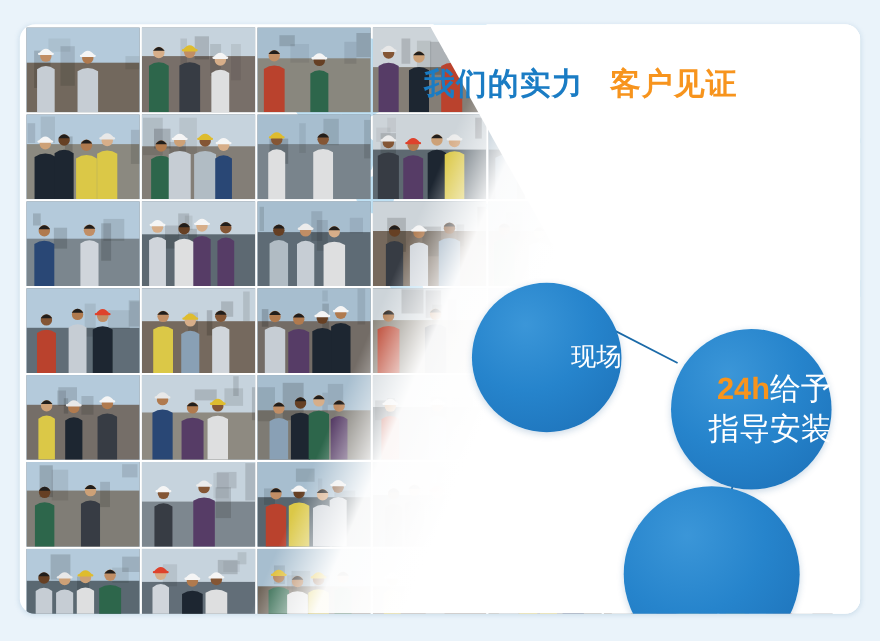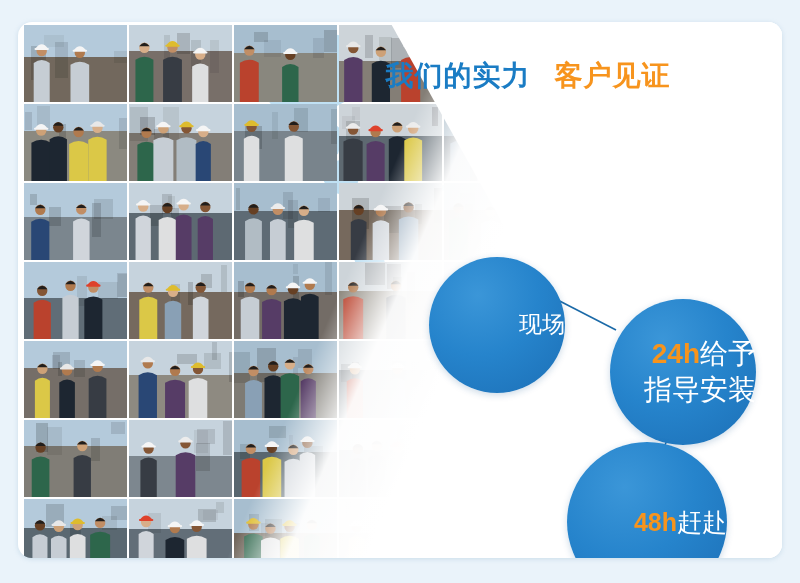--- a/index.html
+++ b/index.html
@@ -1202,17 +1202,16 @@
     <div class="circle" id="c1">
       <span class="ln">现场</span>
     </div>
 
     <div class="circle" id="c2">
       <span class="ln"><span class="hl">24h</span><span>给予</span></span>
       <span class="ln">指导安装</span>
     </div>
 
     <div class="circle" id="c3">
-      <span class="ln"><span class="hl">48h</span><span>赶赴</span></span>
     </div>
 
   </div>
 </div>
 
 </body></html>

